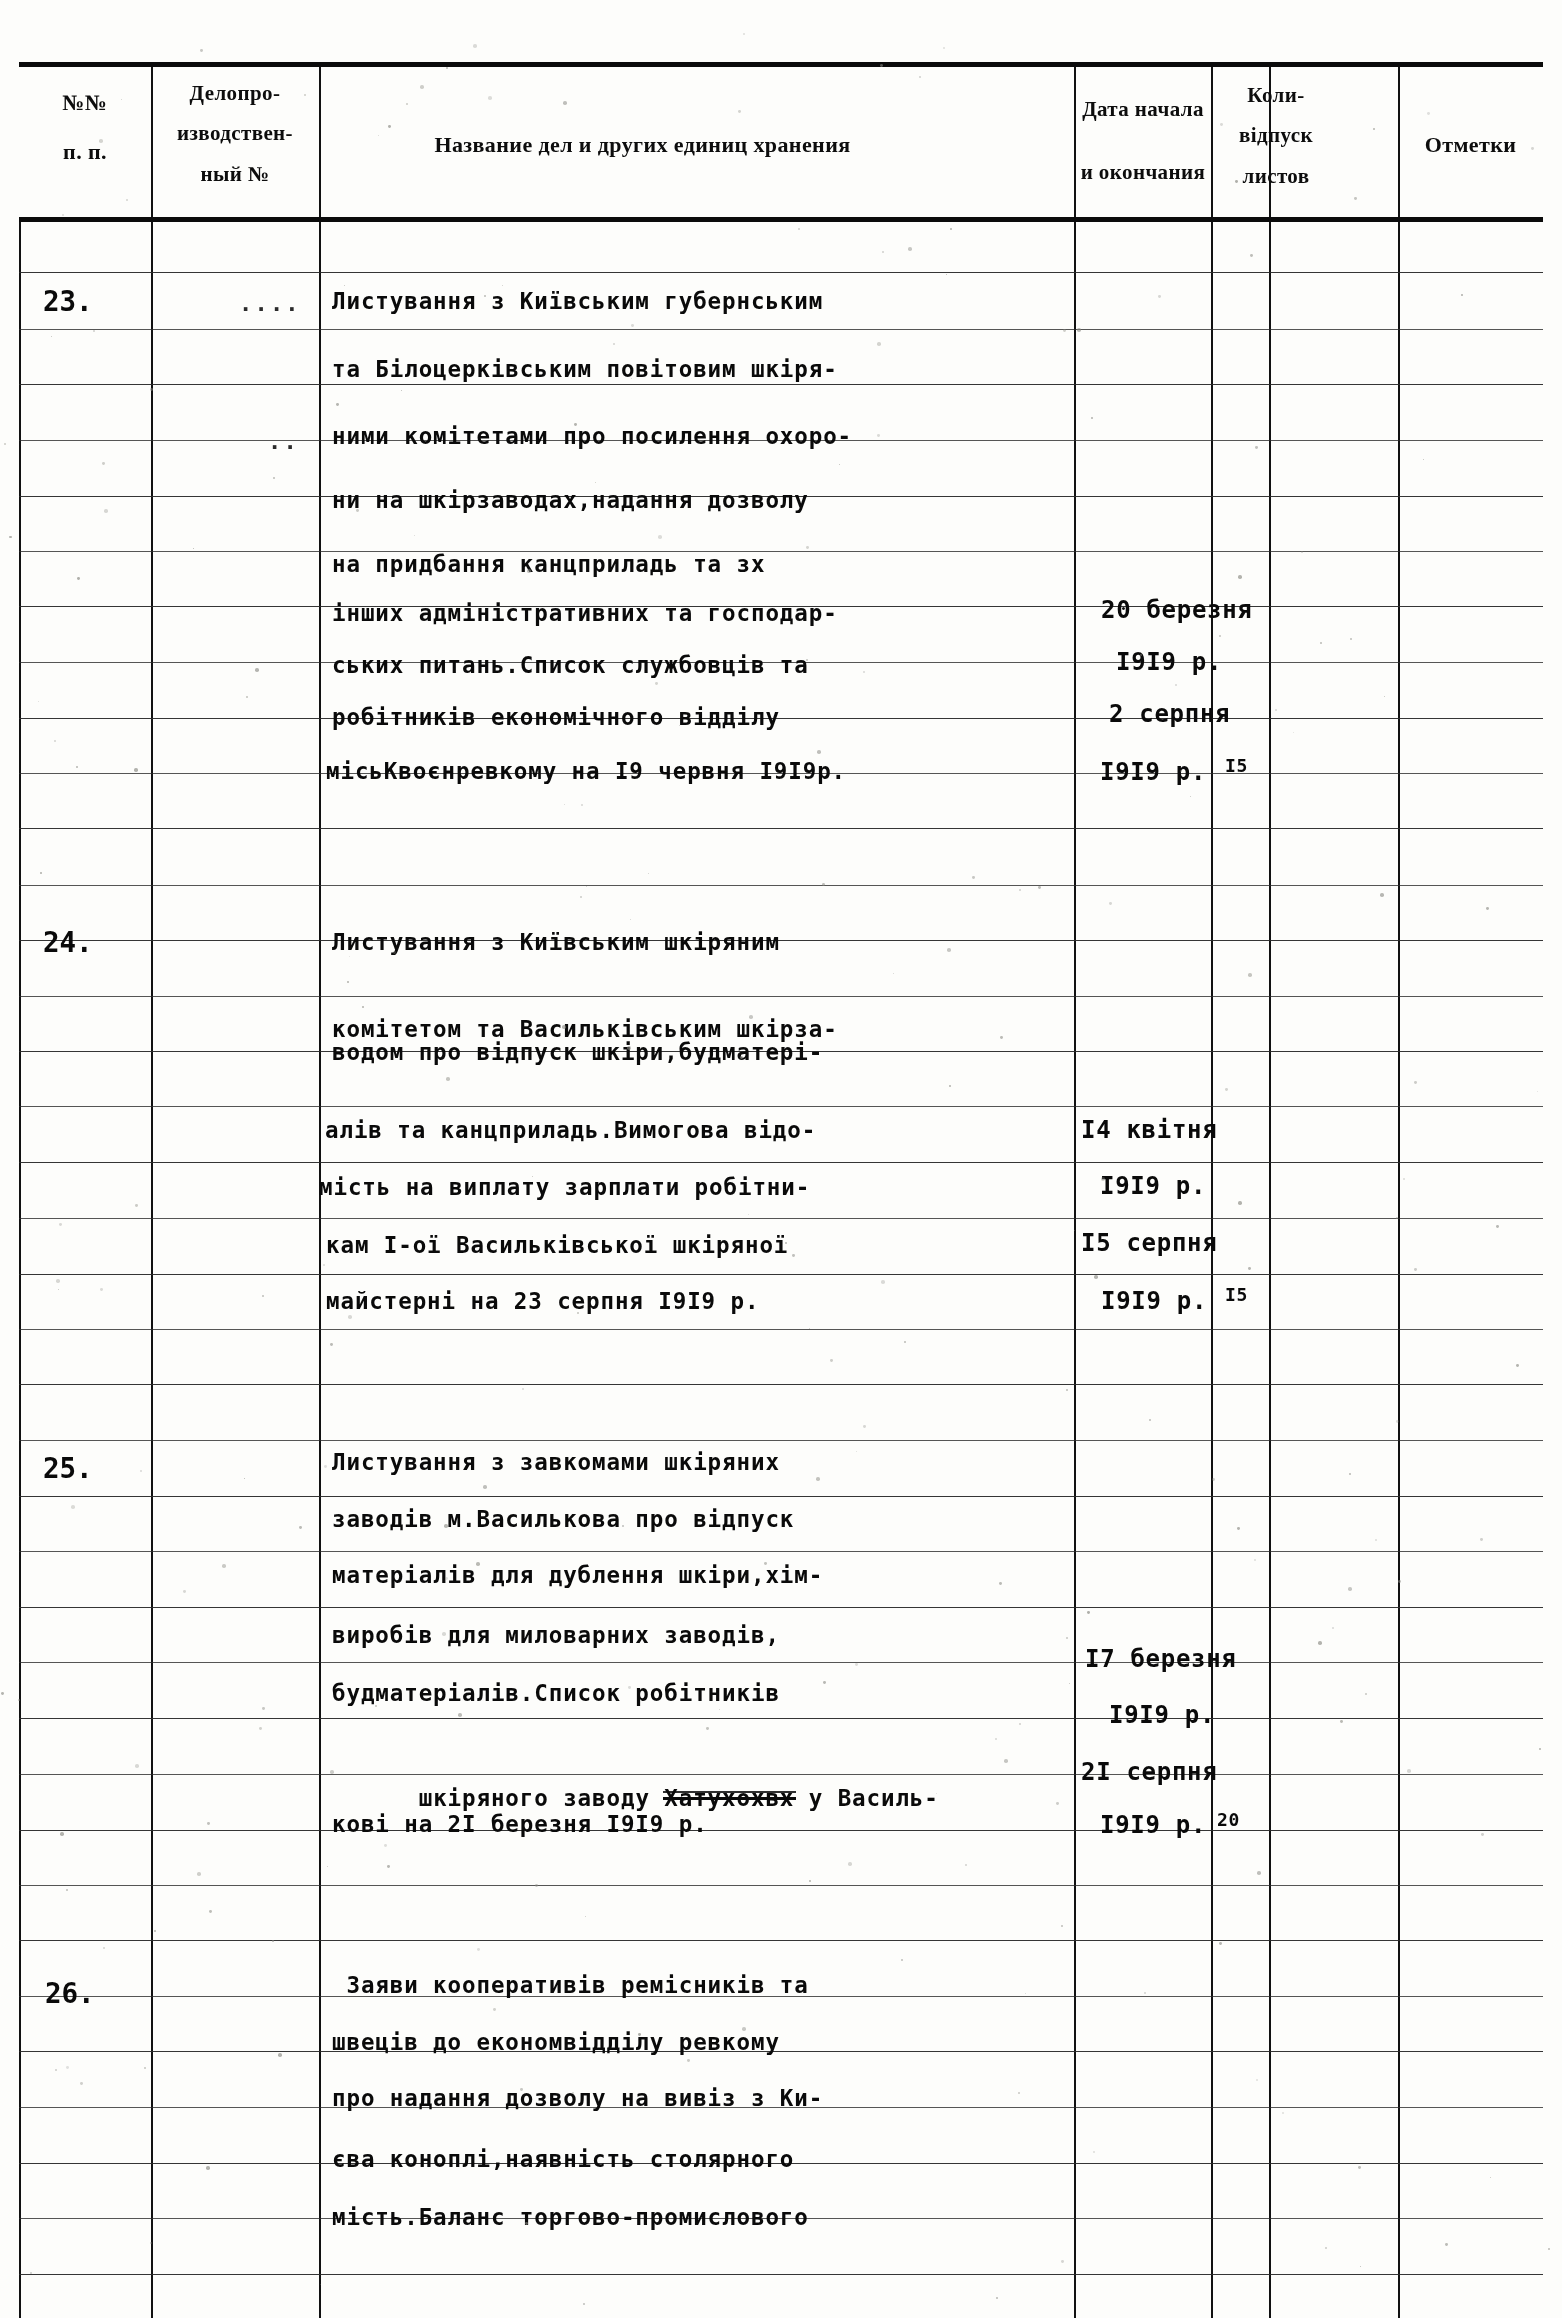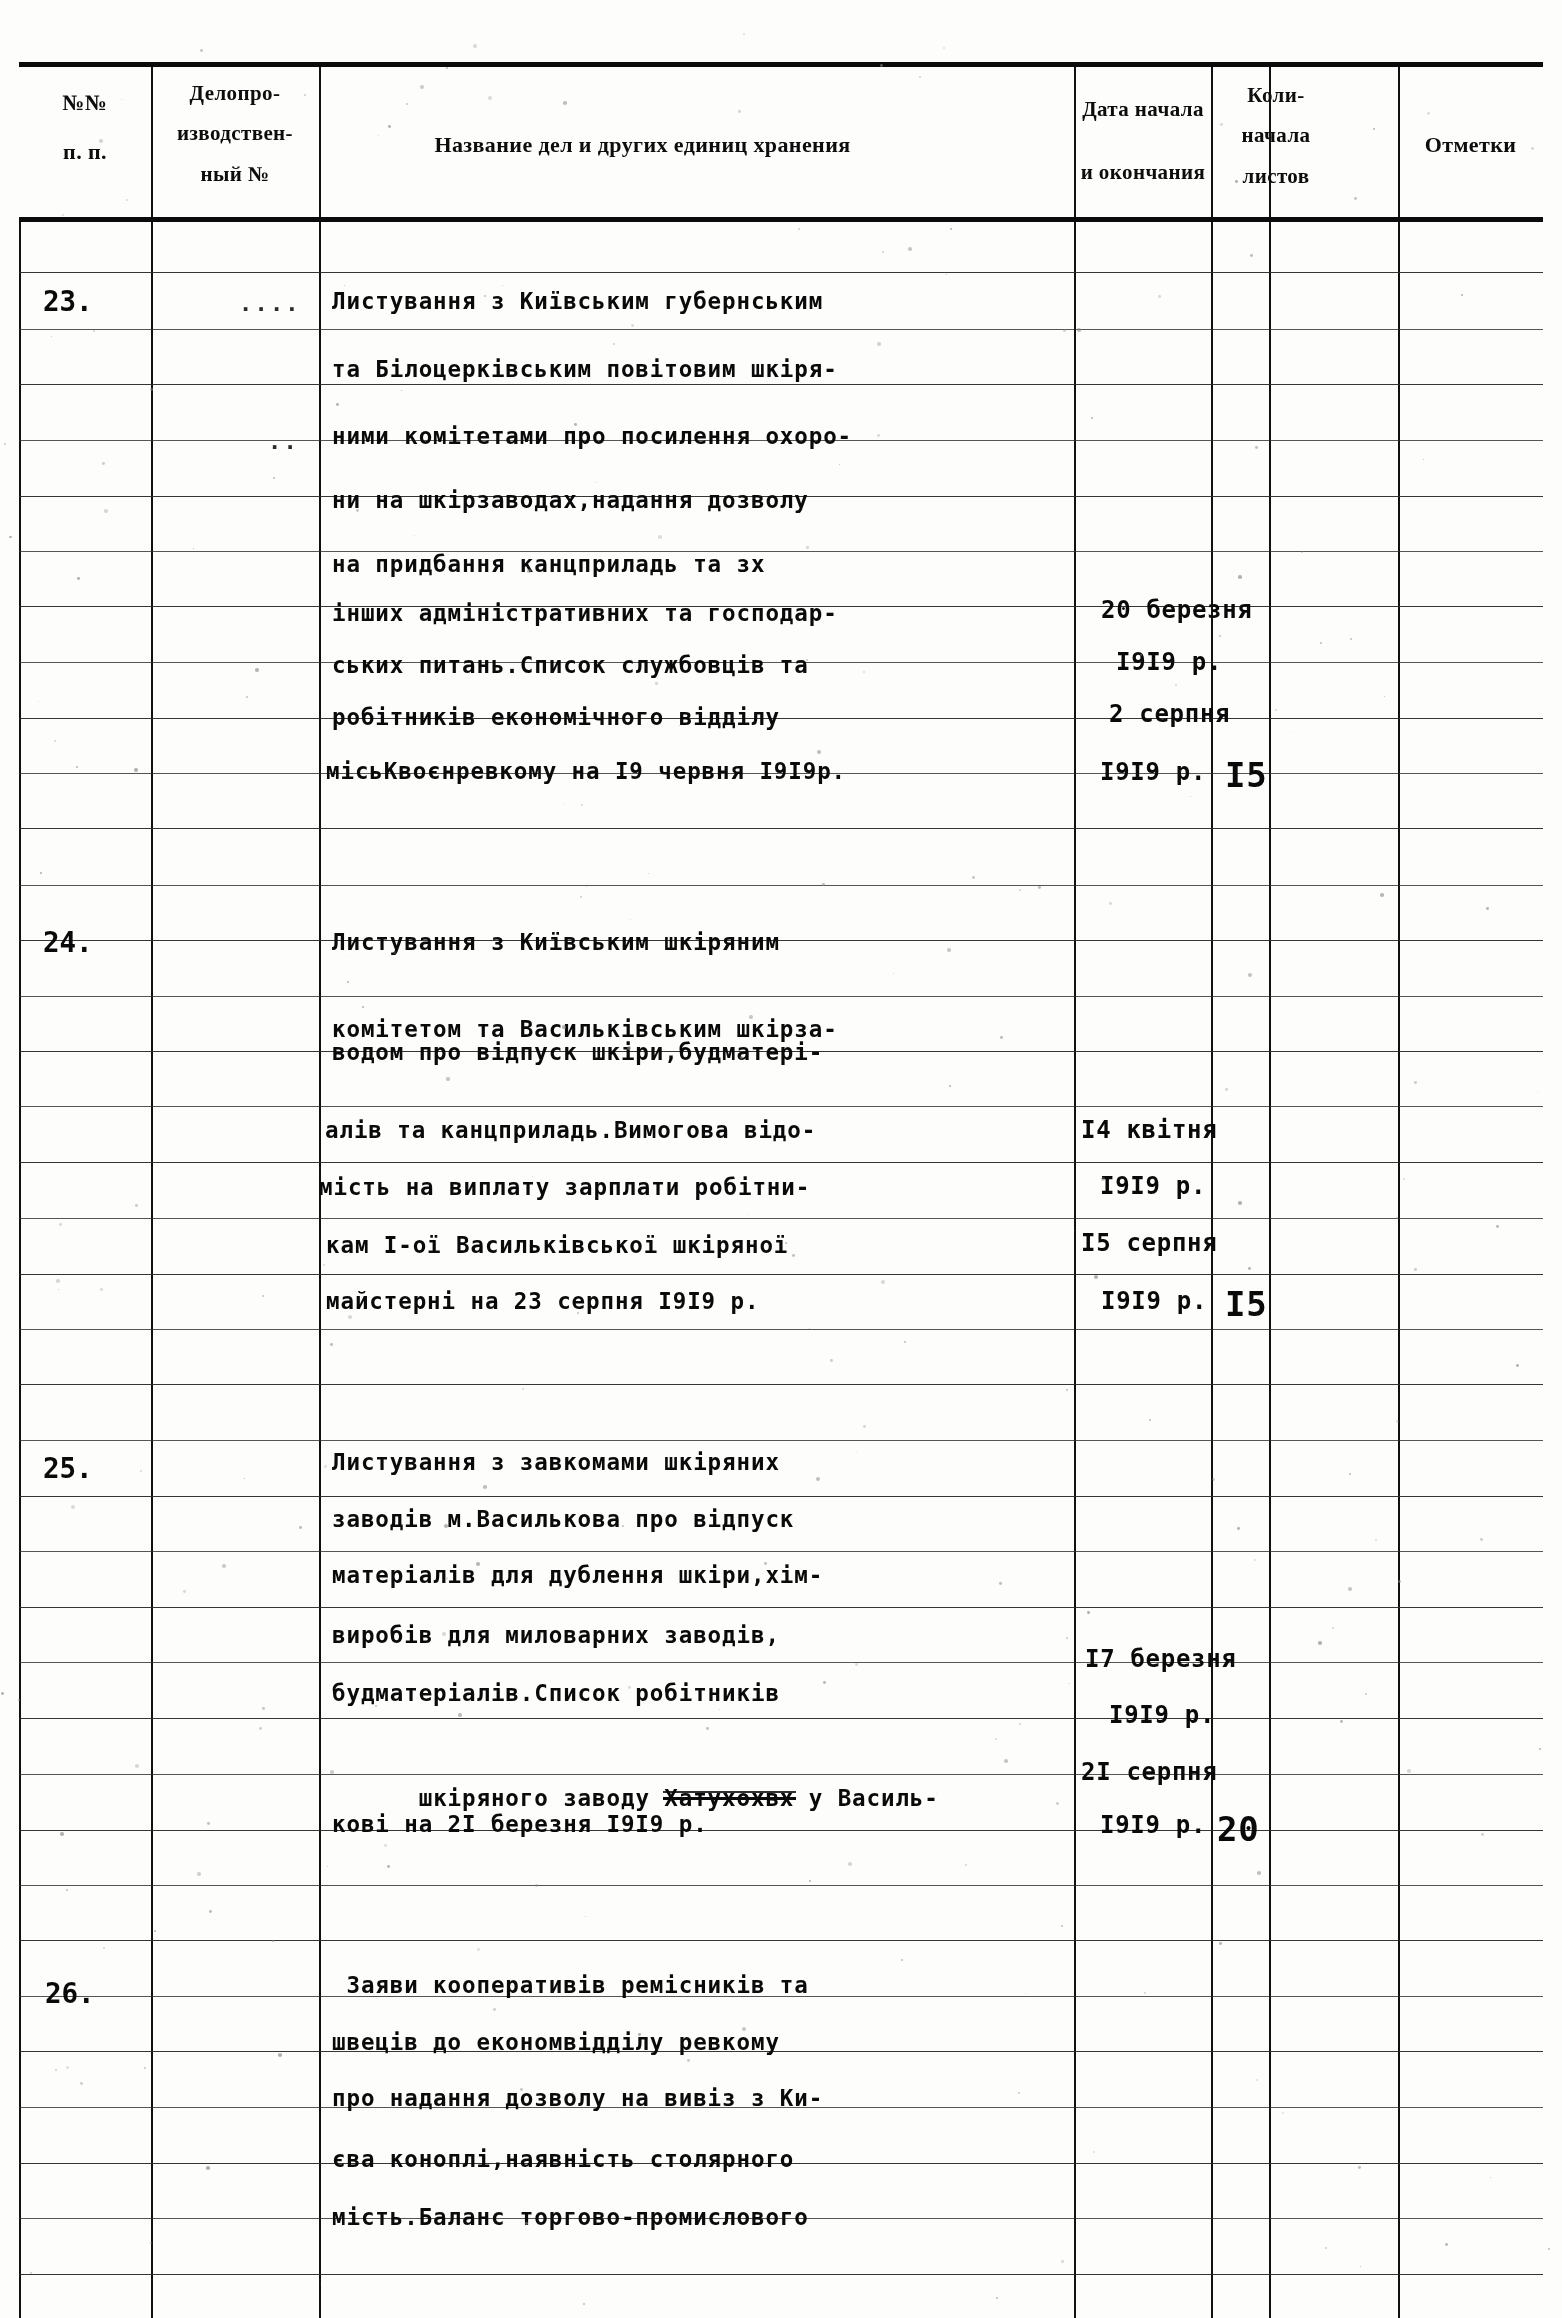--- a/index.html
+++ b/index.html
@@ -54,21 +54,21 @@
     font-family:"DejaVu Sans Mono", monospace;
     font-size:27.5px;
     letter-spacing:0;
     font-weight:700;
   }
   .tw.date{
     font-size:24px;
     letter-spacing:0.7px;
   }
   .tw.count{
-    font-size:34px;
+    font-size:18px;
     letter-spacing:0.7px;
   }
   .tw.dots{
     font-size:22px;
     letter-spacing:2.2px;
     color:#2b2b2b;
     font-weight:700;
   }
   .strike{
     position:relative;
@@ -122,21 +122,21 @@
       <div>Название дел и других единиц  хранения</div>
     </div>
 
     <div class="hdr-cell small" style="left:1074px; top:94px; width:138px;">
       <div>Дата начала</div>
       <div style="margin-top:33px">и  окончания</div>
     </div>
 
     <div class="hdr-cell small" style="left:1211px; top:80px; width:130px;">
       <div>Коли-</div>
-      <div style="margin-top:10px">начала</div>
+      <div style="margin-top:10px">відпуск</div>
       <div style="margin-top:10px">листов</div>
     </div>
 
     <div class="hdr-cell" style="left:1398px; top:129px; width:145px;">
       <div>Отметки</div>
     </div>
   </div>
 
   <div id="body-rules">
       <div class="hline thin" style="left: 19px; top: 272px; width: 1524px; opacity: 0.95;"></div>

